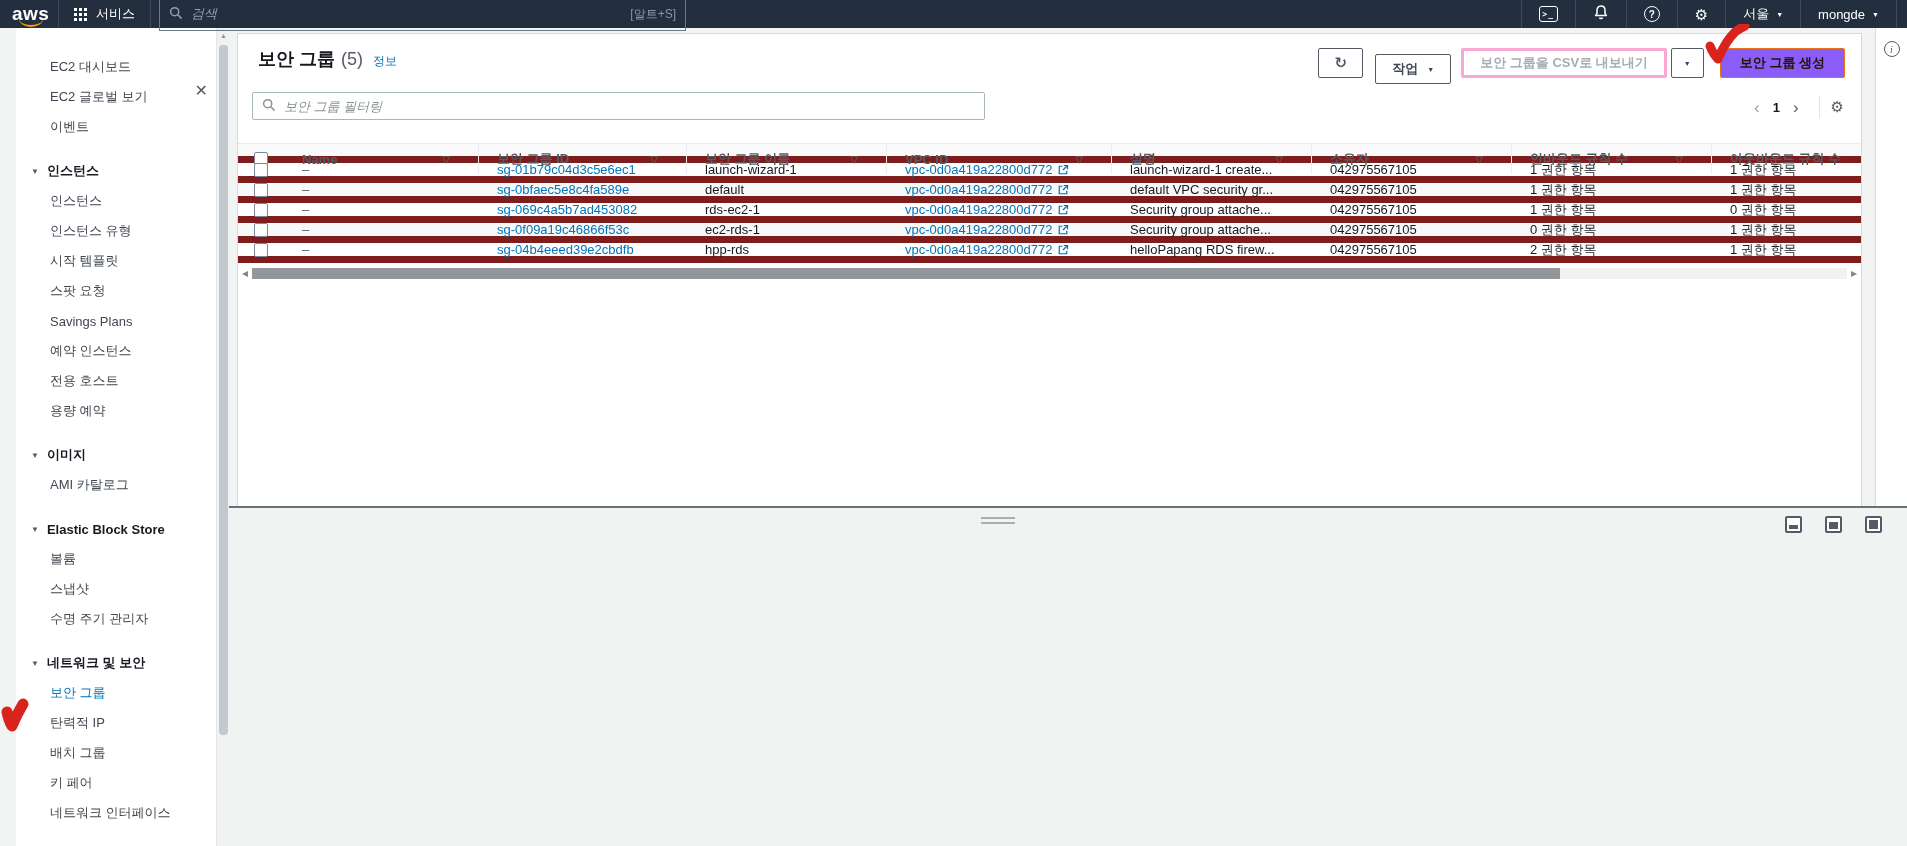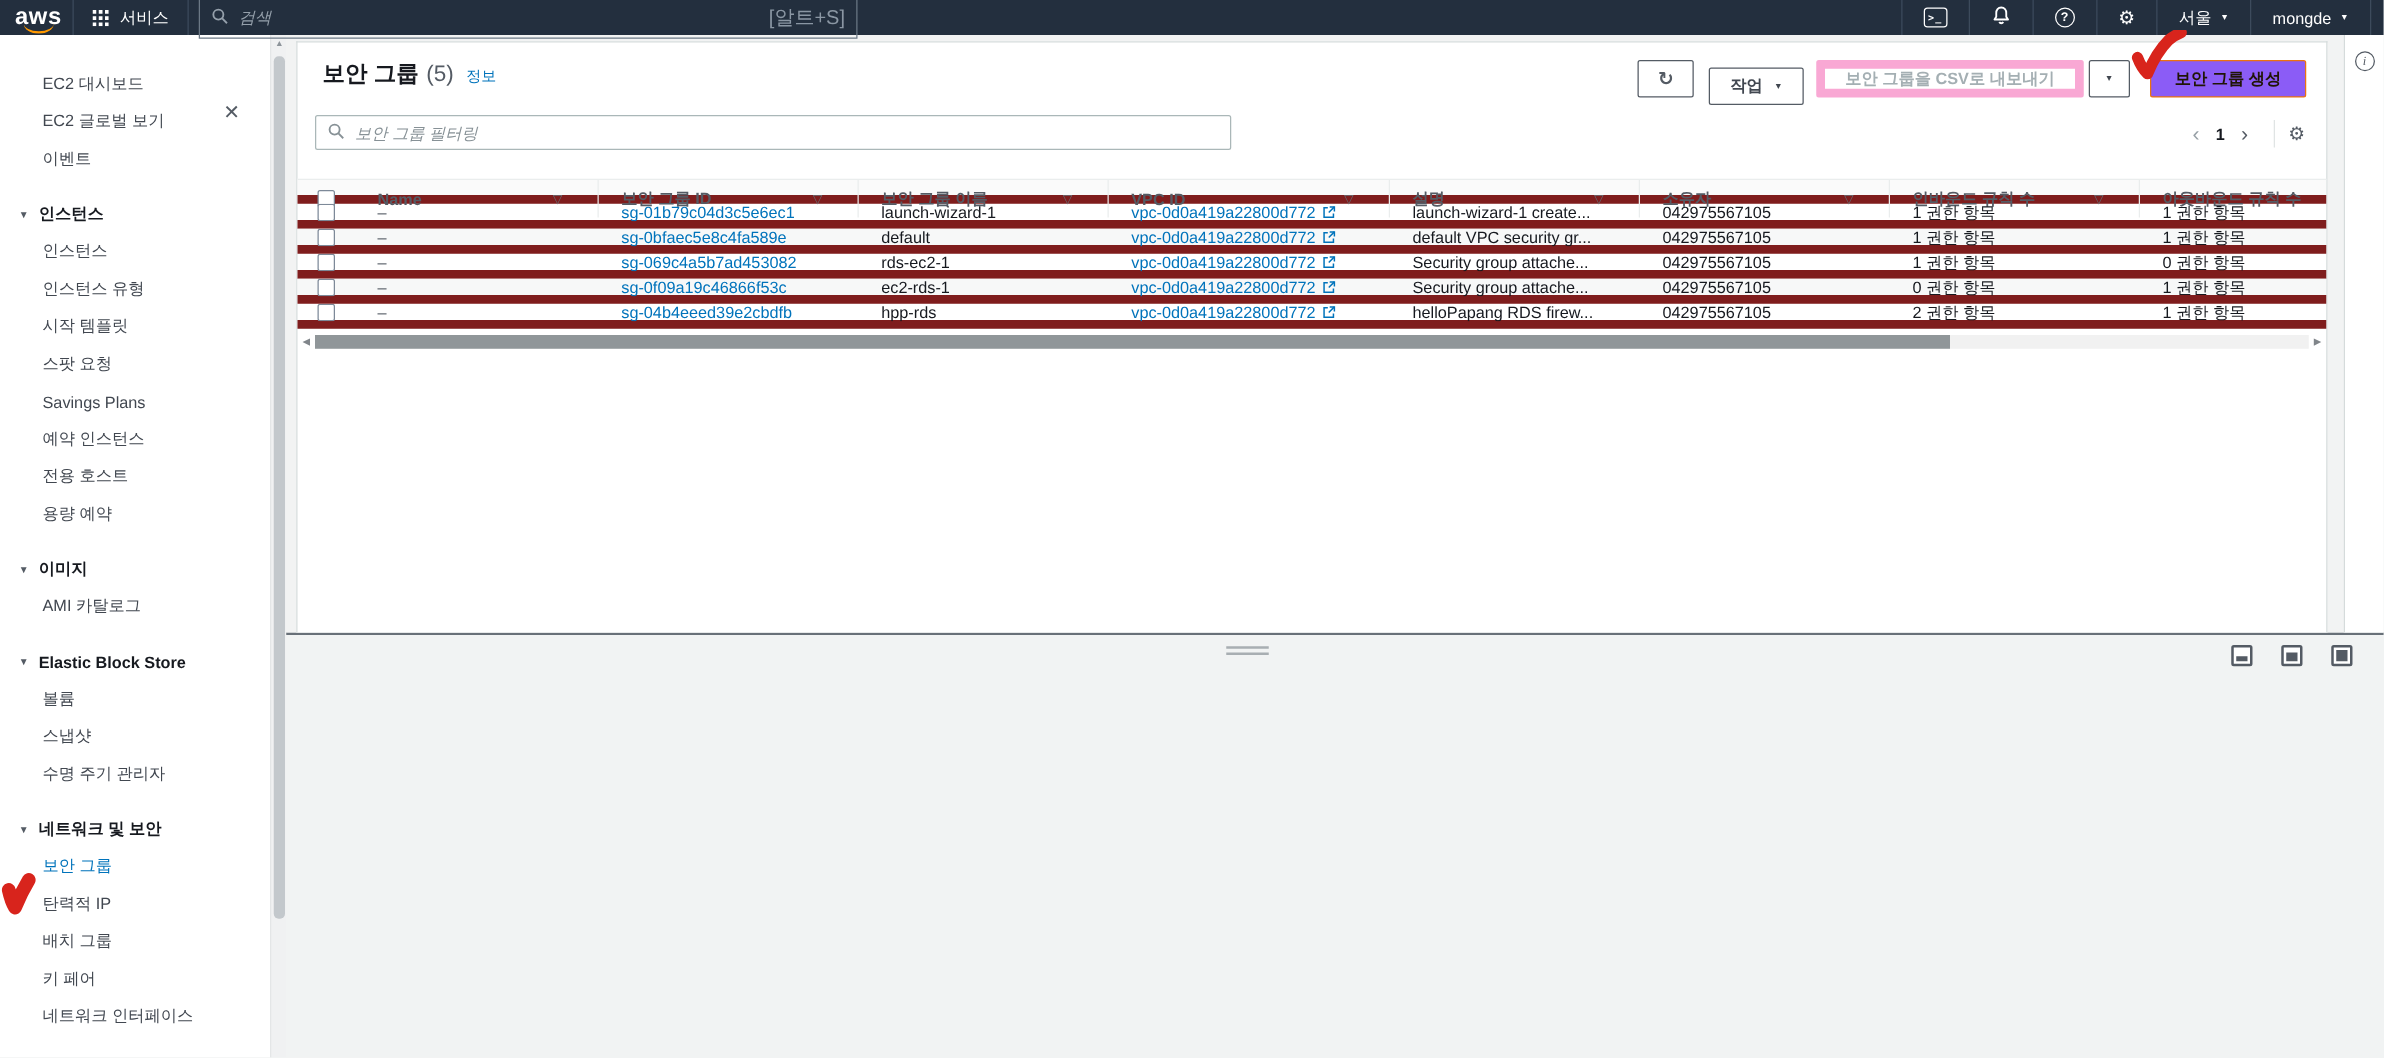--- a/index.html
+++ b/index.html
@@ -10,31 +10,31 @@
   
   .topbar { position:absolute; top:0; left:0; right:0; height:28px; background:#232f3e; display:flex; align-items:center; color:#fff; z-index:30; }
   .logo-wrap { margin-left:12px; width:46px; position:relative; cursor:pointer; }
   .logo-txt { font-weight:bold; font-size:19px; letter-spacing:.5px; }
   .logo-smile { position:absolute; left:7px; top:15px; width:24px; height:9px; border-bottom:2px solid #ff9900; border-radius:0 0 55% 55% / 0 0 100% 100%; }
   .tb-sep { width:1px; height:28px; background:#3d4b5c; }
   .tb-services { display:flex; align-items:center; gap:9px; padding:0 15px; height:28px; cursor:pointer; }
   .grid-icon svg { display:block; }
   .tb-search { display:flex; align-items:center; height:21px; width:527px; margin-left:8px; border:1px solid #6b7885; padding:16px 9px; }
   .tb-search .ph { font-style:italic; color:#95a0ab; margin-left:8px; }
-  .tb-search .shortcut { margin-left:auto; color:#8a96a3; font-size:16px; }
+  .tb-search .shortcut { margin-left:auto; color:#8a96a3; font-size:12px; }
   .tb-right { margin-left:auto; display:flex; align-items:stretch; height:28px; }
   .tb-item { display:flex; align-items:center; padding:0 17px; border-left:1px solid #3d4b5c; cursor:pointer; gap:7px; }
   .tb-item:last-child { border-right:1px solid #3d4b5c; margin-right:10px; }
   .caret { font-size:7px; color:#fff; }
   .cloudshell { width:19px; height:16px; border:1.5px solid #fff; border-radius:3px; font-family:"DejaVu Sans Mono",monospace; font-size:8px; font-weight:bold; display:flex; align-items:center; justify-content:center; letter-spacing:1px; }
   .help-circle { width:16px; height:16px; border:1.5px solid #fff; border-radius:50%; font-size:10px; font-weight:bold; display:flex; align-items:center; justify-content:center; }
   .gear-glyph { font-size:15px; line-height:1; }
 
   
-  .sidebar { position:absolute; top:28px; left:0; width:216px; bottom:0; background:#fff; overflow:hidden; }
+  .sidebar { position:absolute; top:28px; left:16px; width:216px; bottom:0; background:#fff; overflow:hidden; }
   .sidenav { padding-top:24px; }
   .nav-item { height:30px; display:flex; align-items:center; padding-left:34px; color:#414750; cursor:pointer; white-space:nowrap; }
   .nav-item.active { color:#0073bb; }
   .nav-header { height:30px; margin-top:14px; display:flex; align-items:center; padding-left:15px; font-weight:bold; color:#16191f; cursor:pointer; white-space:nowrap; }
   .nav-header .tri { font-size:8px; color:#545b64; margin-right:8px; }
   .sb-close { position:absolute; top:55px; right:24px; font-size:16px; color:#545b64; cursor:pointer; line-height:1; }
   .sb-scrollbar { position:absolute; top:28px; left:216px; width:13px; bottom:0; background:#f0f1f2; border-left:1px solid #e4e6e7; }
   .sb-scroll-up { position:absolute; top:4px; left:2px; width:9px; text-align:center; font-size:7px; color:#8d949a; }
   .sb-thumb { position:absolute; top:17px; left:2px; width:9px; height:690px; background:#c3c8cc; border-radius:4px; }
 
@@ -49,21 +49,21 @@
   .page-title { font-size:18px; font-weight:bold; }
   .page-count { font-size:18px; color:#545b64; margin-left:6px; font-weight:normal; }
   .info-link { font-size:12px; color:#0073bb; margin-left:10px; cursor:pointer; }
 
   .toolbar { position:absolute; right:16px; top:8px; display:flex; align-items:center; }
   .btn { height:30px; display:flex; align-items:center; justify-content:center; border:1px solid #545b64; border-radius:2px; background:#fff; font-weight:bold; color:#414750; cursor:pointer; }
   .btn-refresh { width:45px; font-size:15px; color:#545b64; }
   .btn-actions { padding:0 16px; gap:9px; margin-left:12px;margin-top:12px; }
   .btn .caret { color:#414750; }
   .split-csv { display:flex; margin-left:10px; }
-  .btn-csv { padding:0 16px; border:7px solid #f9a8d4; color:#a4afb3; cursor:default; }
+  .btn-csv { padding:0 16px; border:3px solid #f9a8d4; color:#a4afb3; cursor:default; }
   .btn-csv-caret { width:33px; margin-left:4px; }
   .btn-create { margin-left:16px; padding:0 19px; background:#8b5cf6; border-color:#ec7211; color:#201505; }
 
   .filter-box { position:absolute; left:14px; top:58px; width:733px; height:28px; border:1px solid #aab7b8; border-radius:2px; background:#fff; display:flex; align-items:center; padding:0 9px; }
   .filter-box input { border:none; outline:none; flex:1; margin-left:8px; font-style:italic; font-size:13px; color:#16191f; font-family:inherit; }
   .filter-box input::placeholder { color:#879196; }
 
   .pagi { position:absolute; right:17px; top:60px; height:26px; display:flex; align-items:center; }
   .pg-arrow { font-size:17px; color:#97a0a6; padding:0 9px; cursor:pointer; line-height:1; }
   .pg-arrow.on { color:#545b64; }

